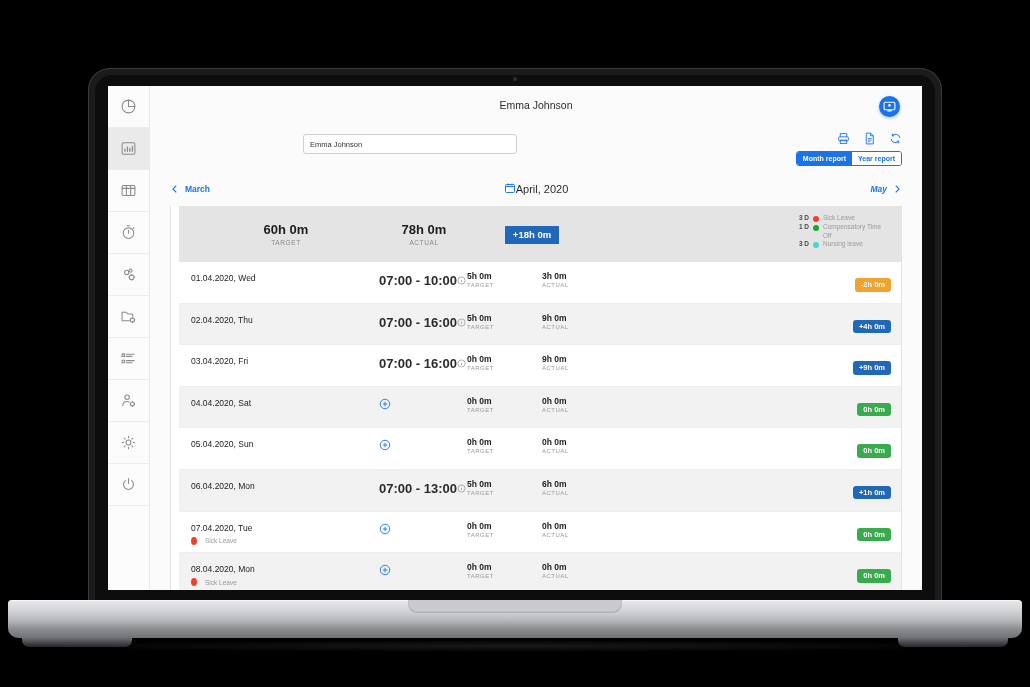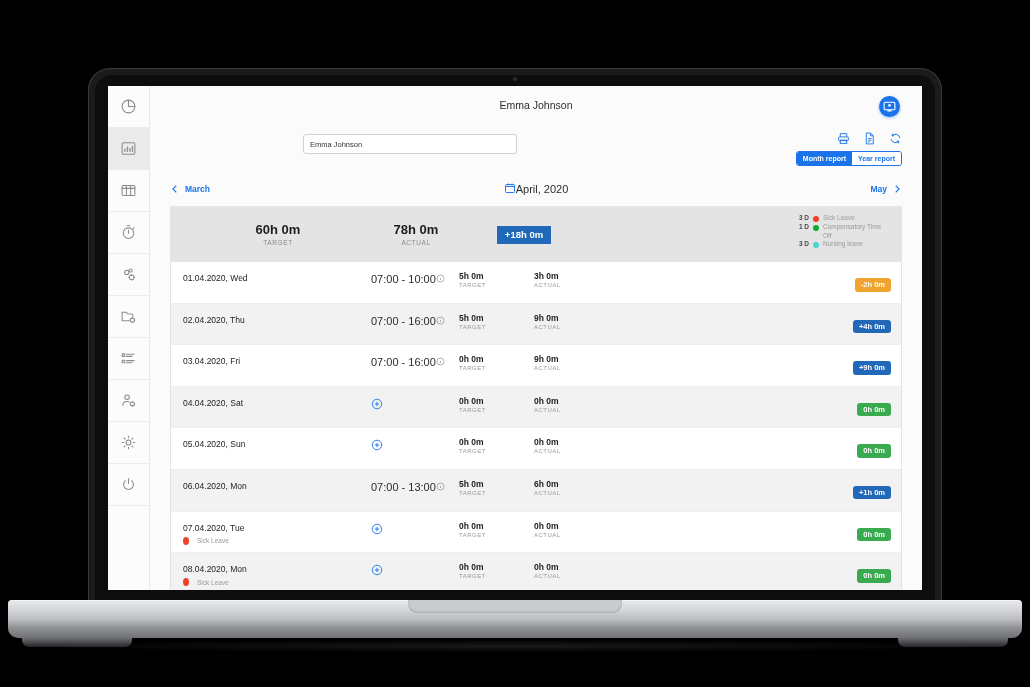--- a/index.html
+++ b/index.html
@@ -107,30 +107,30 @@
 
   
   .monthnav{
     position:relative;height:34px;display:flex;align-items:center;
     padding:0 20px;
   }
   .nav-prev,.nav-next{
     display:flex;align-items:center;gap:5px;color:#1a73e8;
     font-size:8.5px;font-weight:bold;cursor:pointer;
   }
-  .nav-next{margin-left:auto;}
+  .nav-next{margin-left:auto;font-style:italic;}
   .month-center{
     position:absolute;left:0;right:0;text-align:center;
     display:flex;align-items:center;justify-content:center;
     font-size:11px;color:#2d2d2d;pointer-events:none;
   }
   .month-center .cal{pointer-events:auto;cursor:pointer;}
 
   
-  .sheet{margin:0 20px;border:1px solid #e3e3e3;border-top:none;background:#fff;}
+  .sheet{margin:0 20px;border:1px solid #e3e3e3;border-top:none;background:#fff;padding-left:8px;}
   .summary{
     background:#e4e4e4;height:56px;display:flex;align-items:center;position:relative;
   }
   .sum-block{text-align:center;}
   .sum-val{font-size:13px;font-weight:bold;color:#1d1d1d;line-height:1.25;}
   .sum-lbl{font-size:6.5px;color:#8a8a8a;letter-spacing:.6px;}
   .sum-target{position:absolute;left:47px;width:120px;}
   .sum-actual{position:absolute;left:185px;width:120px;}
   .badge{
     display:inline-block;color:#fff;font-size:9.5px;font-weight:bold;
@@ -149,21 +149,21 @@
   .row{
     height:40.6px;display:flex;align-items:center;position:relative;
     border-bottom:1px solid #eeeeee;
   }
   .row.alt{background:#f2f2f2;}
   .row.white{background:#fff;}
   .r-date{position:absolute;left:12px;top:11px;font-size:8.5px;color:#1d1d1d;}
   .r-leave{position:absolute;left:12px;top:25px;display:flex;align-items:center;gap:8px;}
   .r-leave .dot{width:8px;height:8px;margin-top:0;}
   .r-leave span{font-size:6.5px;color:#9a9a9a;}
-  .r-time{position:absolute;left:200px;top:11px;display:flex;align-items:center;font-size:11px;color:#2b2b2b;}
+  .r-time{position:absolute;left:200px;top:11px;display:flex;align-items:center;font-size:13px;color:#2b2b2b;font-weight:bold;}
   .r-target{position:absolute;left:288px;top:9px;}
   .r-actual{position:absolute;left:363px;top:9px;}
   .cell-val{font-size:8.5px;font-weight:bold;color:#1d1d1d;line-height:1.3;}
   .cell-lbl{font-size:6px;color:#9a9a9a;letter-spacing:.5px;}
   .r-badge{position:absolute;right:10px;top:11px;}
   .r-badge .badge{font-size:7.5px;padding:3px 6px;border-radius:3px;}
   .icon-btn{cursor:pointer;display:flex;}
 </style>
 </head>
 <body>

